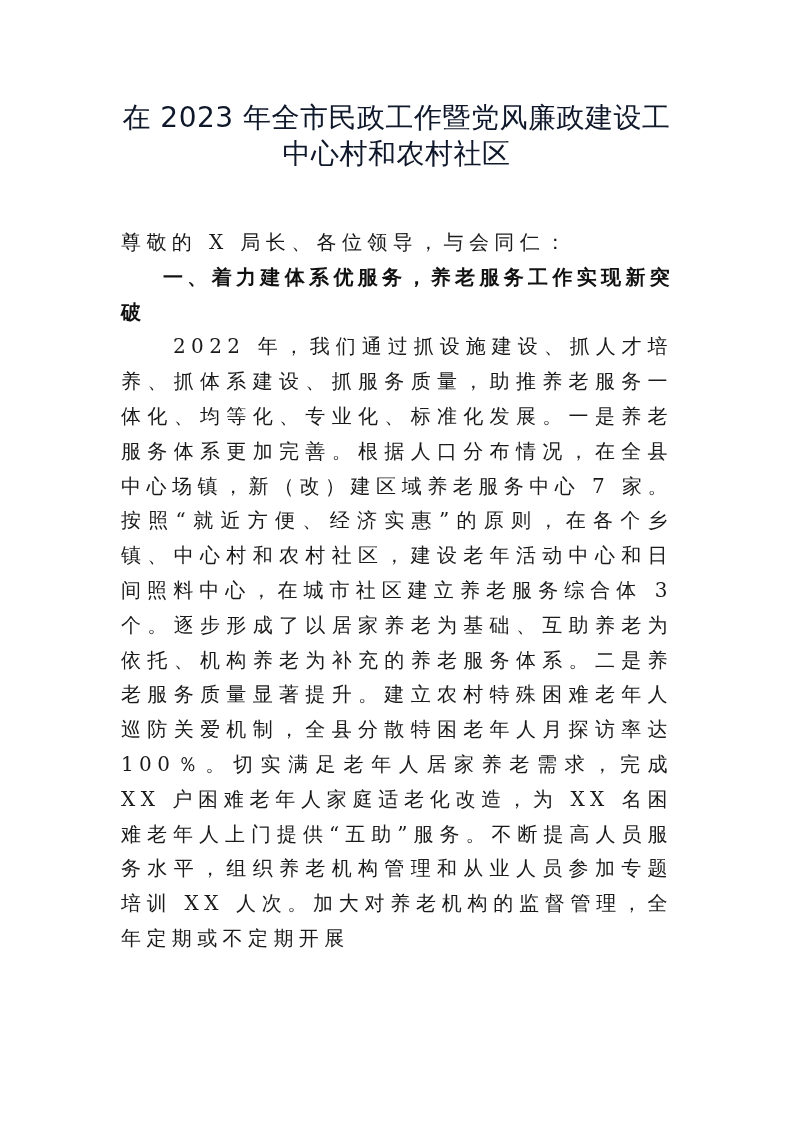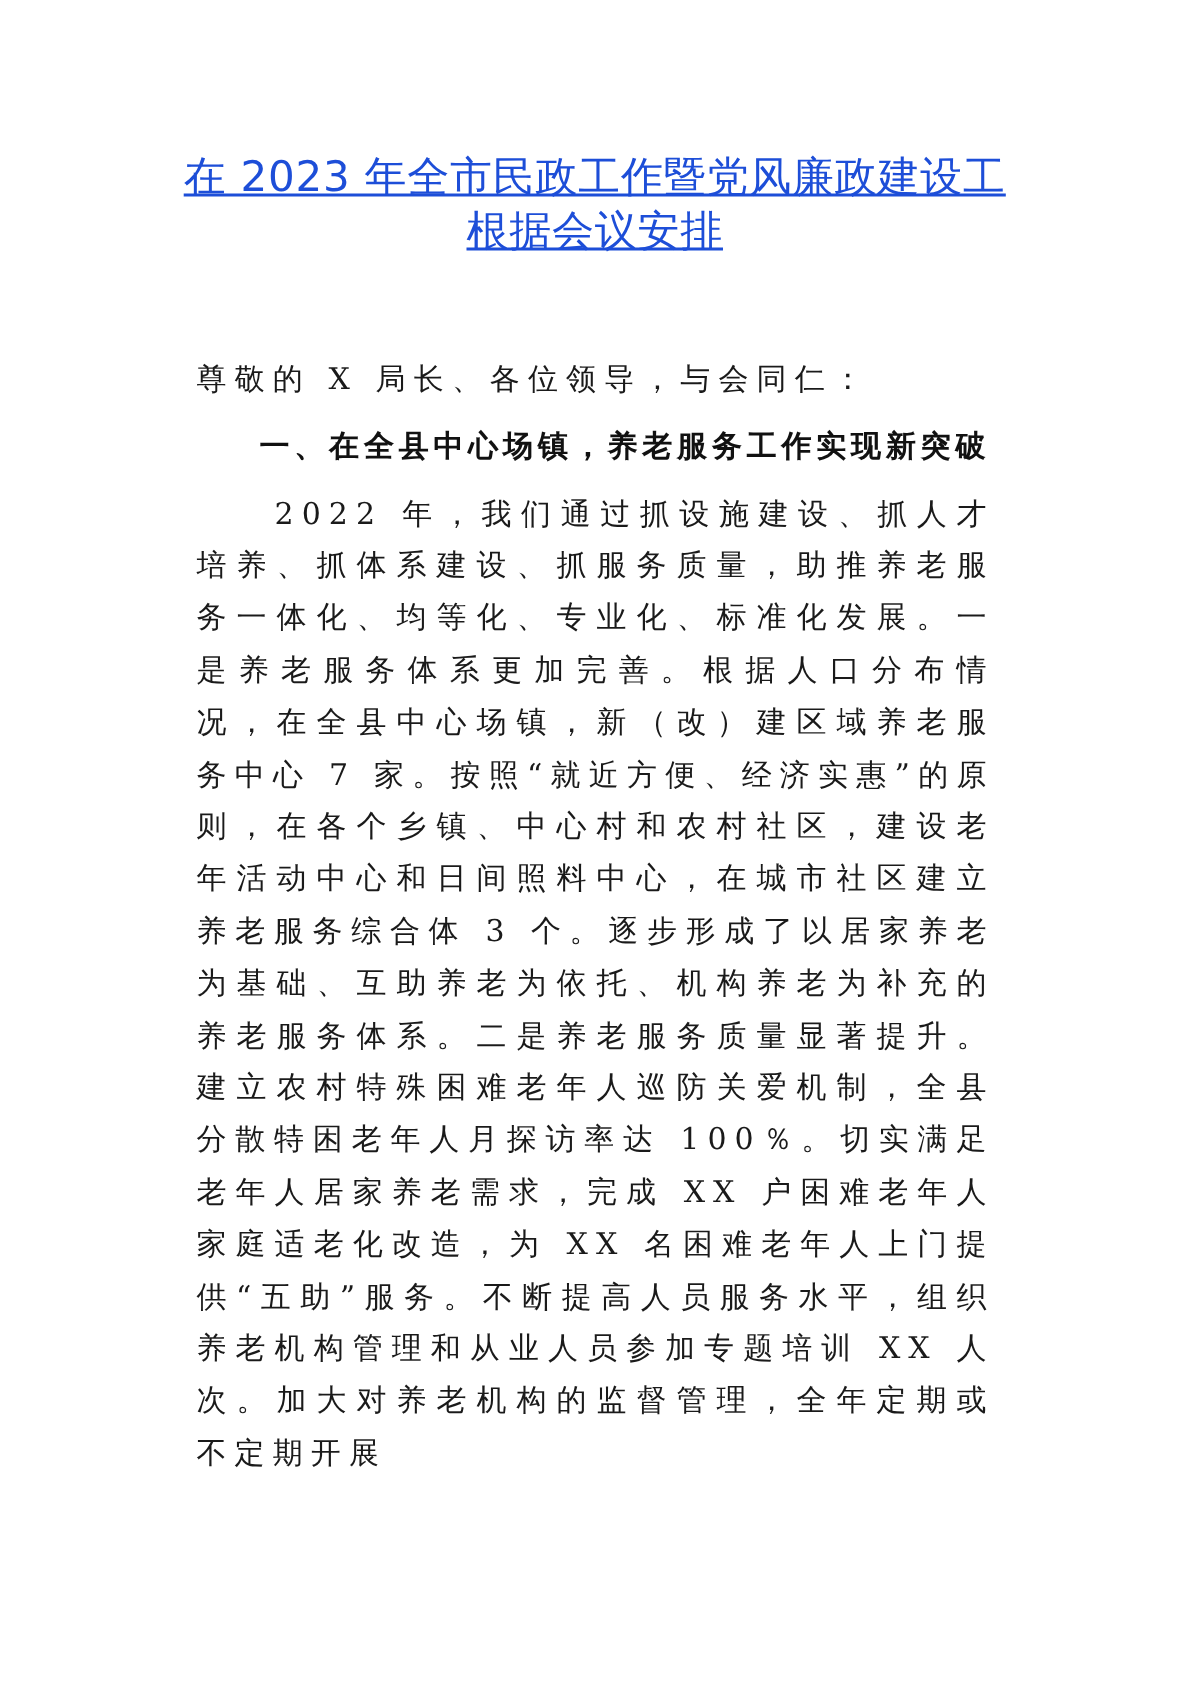--- a/index.html
+++ b/index.html
@@ -5,47 +5,46 @@
   html, body { margin: 0; padding: 0; background: #ffffff; }
   body { width: 793px; height: 1122px; position: relative; overflow: hidden; }
   .page {
     position: absolute; left: 0; top: 0; width: 793px; height: 1122px;
     background: #ffffff; color: #111111;
   }
   .title {
     position: absolute; left: 100px; top: 100px; width: 593px;
     text-align: center;
     font-family: "DejaVu Sans", "Liberation Sans", sans-serif;
-    font-size: 28px; line-height: 36px; color: #1d4ed8;
+    font-size: 28px; line-height: 36px; color: #0f172a;
     letter-spacing: 0.5px;
-    text-decoration: underline;
   }
   .body {
     position: absolute; left: 121px; top: 225px; width: 552px;
     font-family: "DejaVu Serif", "Liberation Serif", serif;
     font-size: 20px; line-height: 34.8px; color: #1a1a1a;
     letter-spacing: 5.4px;
     text-align: justify;
   }
-  .body p { margin: 10px; }
+  .body p { margin: 0; }
   .salutation { }
   .indent { text-indent: 52px; }
   .heading {
     font-family: "DejaVu Sans", "Liberation Sans", sans-serif;
     font-weight: bold; letter-spacing: 3.2px; color: #111;
     text-indent: 42px;
   }
 </style>
 </head>
 <body>
 
 <div class="page">
   <div class="title">
     <div>在 2023 年全市民政工作暨党风廉政建设工</div>
-    <div>根据会议安排</div>
+    <div>中心村和农村社区</div>
   </div>
 
   <div class="body">
     <p class="salutation">尊敬的 X 局长、各位领导，与会同仁：</p>
-    <p class="heading">一、在全县中心场镇，养老服务工作实现新突破</p>
+    <p class="heading">一、着力建体系优服务，养老服务工作实现新突破</p>
     <p class="indent">2022 年，我们通过抓设施建设、抓人才培养、抓体系建设、抓服务质量，助推养老服务一体化、均等化、专业化、标准化发展。一是养老服务体系更加完善。根据人口分布情况，在全县中心场镇，新（改）建区域养老服务中心 7 家。按照“就近方便、经济实惠”的原则，在各个乡镇、中心村和农村社区，建设老年活动中心和日间照料中心，在城市社区建立养老服务综合体 3 个。逐步形成了以居家养老为基础、互助养老为依托、机构养老为补充的养老服务体系。二是养老服务质量显著提升。建立农村特殊困难老年人巡防关爱机制，全县分散特困老年人月探访率达 100％。切实满足老年人居家养老需求，完成 XX 户困难老年人家庭适老化改造，为 XX 名困难老年人上门提供“五助”服务。不断提高人员服务水平，组织养老机构管理和从业人员参加专题培训 XX 人次。加大对养老机构的监督管理，全年定期或不定期开展</p>
   </div>
 </div>
 
 </body></html>

